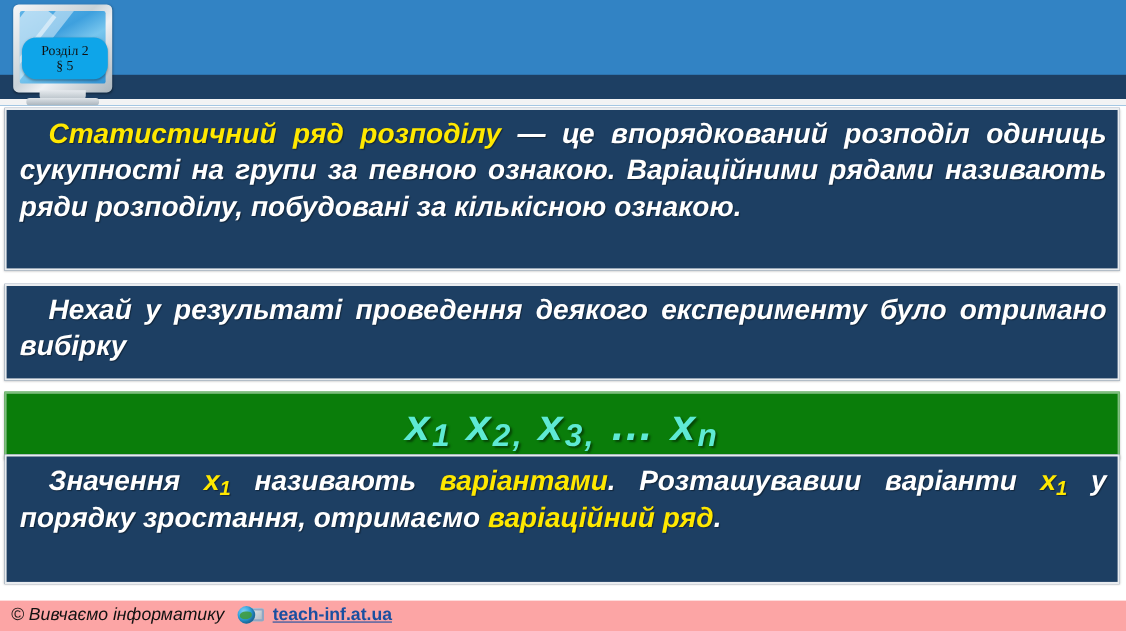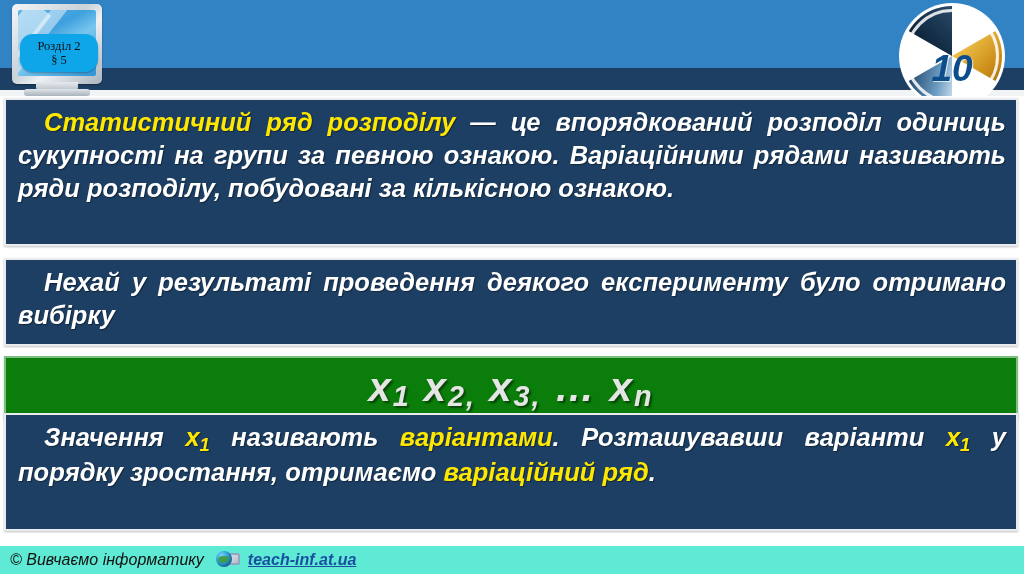--- a/index.html
+++ b/index.html
@@ -214,21 +214,21 @@
     height: 62px;
     background: #0a7d0a;
     border: 2px solid #7fbf7f;
     box-sizing: border-box;
     display: flex;
     align-items: center;
     justify-content: center;
     box-shadow: 0 1px 2px rgba(0,0,0,.25);
   }
   .formula {
-    color: #e5e5e5;
+    color: #5eead4;
     font-size: 40px;
     font-weight: bold;
     font-style: italic;
     letter-spacing: 2px;
     text-shadow: 2px 2px 2px rgba(0,0,0,.45);
     white-space: nowrap;
     text-align: right;
   }
   .vsub {
     font-size: .72em;
@@ -236,21 +236,21 @@
     position: relative;
     top: 5px;
   }
 
   
   .footer {
     position: absolute;
     left: 0; top: 546px;
     width: 1024px;
     height: 28px;
-    background: #5eead4;
+    background: #fca5a5;
     display: flex;
     align-items: center;
     padding-left: 10px;
     box-sizing: border-box;
   }
   .footer-copy {
     font-size: 16px;
     font-style: italic;
     color: #111111;
     white-space: nowrap;
@@ -281,21 +281,20 @@
   .footer-icon .mini-monitor {
     position: absolute;
     right: 0; top: 3px;
     width: 13px; height: 12px;
     background: linear-gradient(135deg,#e8ecef,#aab4bc);
     border-radius: 2px;
     box-shadow: inset 0 0 0 2px #8fa7c4;
   }
   .footer-link {
     font-size: 16px;
-    font-style: italic;
     font-weight: bold;
     color: #1a4fa0;
     text-decoration: underline;
     white-space: nowrap;
   }
 </style>
 </head>
 <body>
 
 <div class="header">
@@ -307,27 +306,20 @@
     <div class="monitor-screen"></div>
     <div class="monitor-stand"></div>
     <div class="monitor-base"></div>
     <div class="chapter-badge">
       <span>Розділ 2</span>
       <span>§ 5</span>
     </div>
   </div>
 
 
-  <div class="logo-badge">
-    <div class="logo-seg gold"></div>
-    <div class="logo-seg blue"></div>
-    <div class="logo-seg dark"></div>
-    <div class="logo-ring"></div>
-    <div class="logo-number">10</div>
-  </div>
 </div>
 
 <div class="block block-1">
   <div class="block-text">
     <span class="indent"></span><span class="hl">Статистичний ряд розподілу</span><span> — це впорядкований розподіл одиниць сукупності на групи за певною ознакою. Варіаційними рядами називають ряди розподілу, побудовані за кількісною ознакою.</span>
   </div>
 </div>
 
 <div class="block block-2">
   <div class="block-text">

